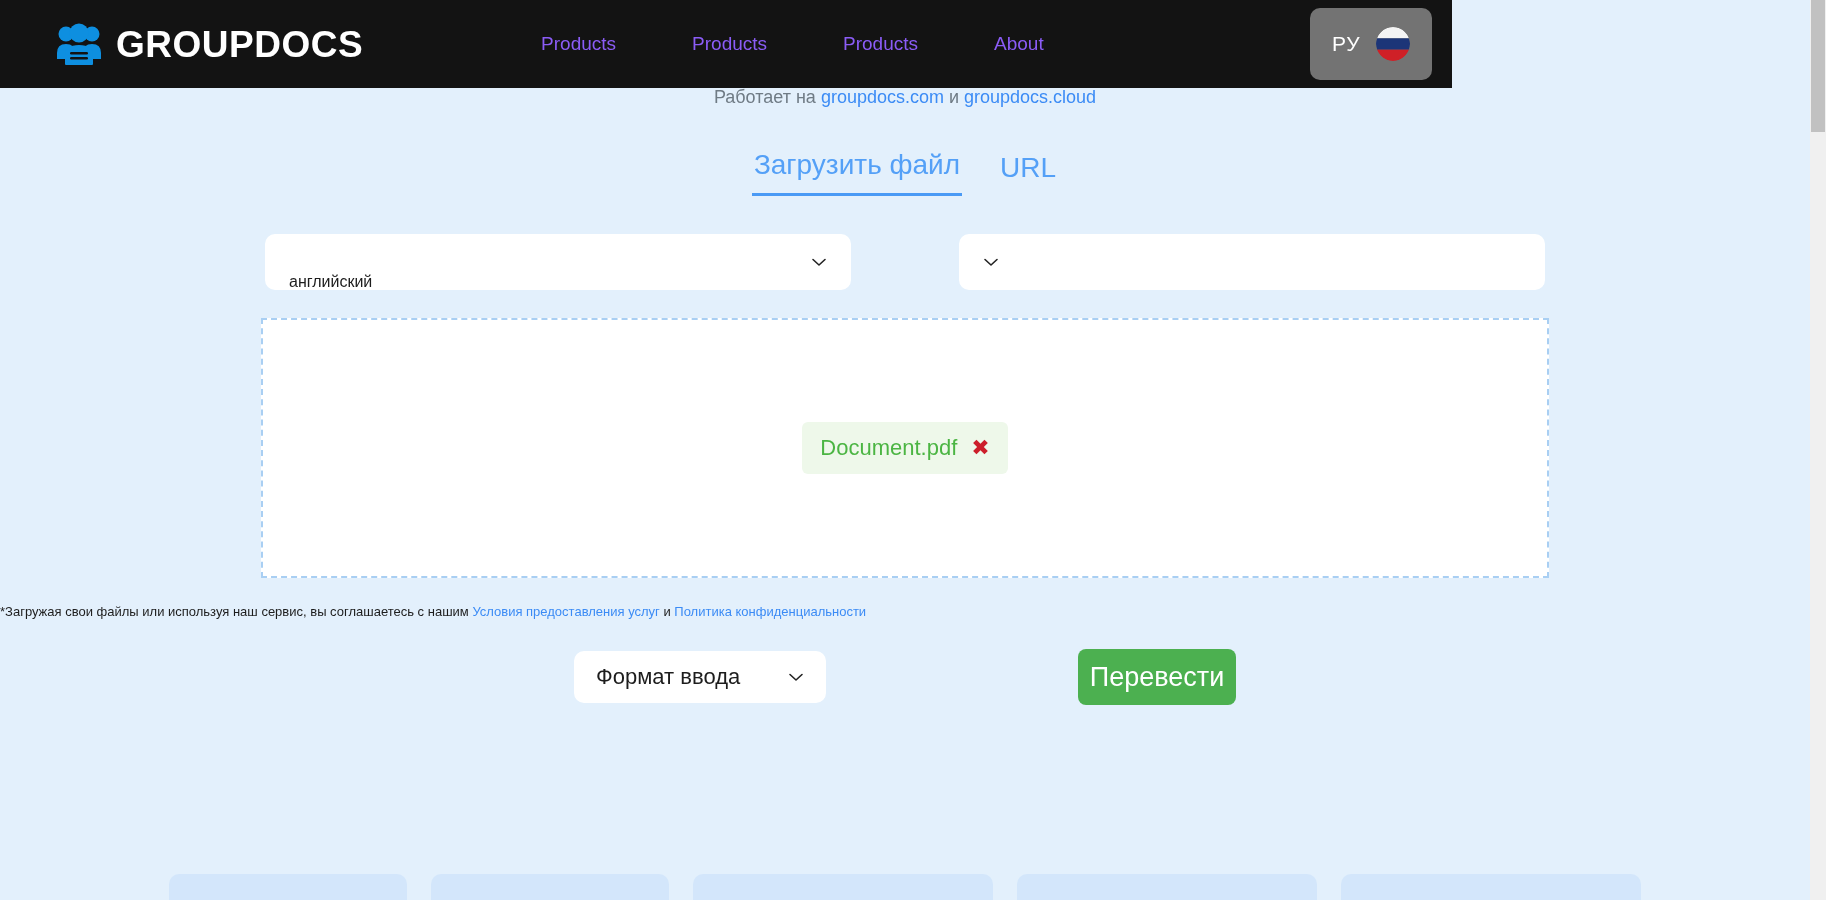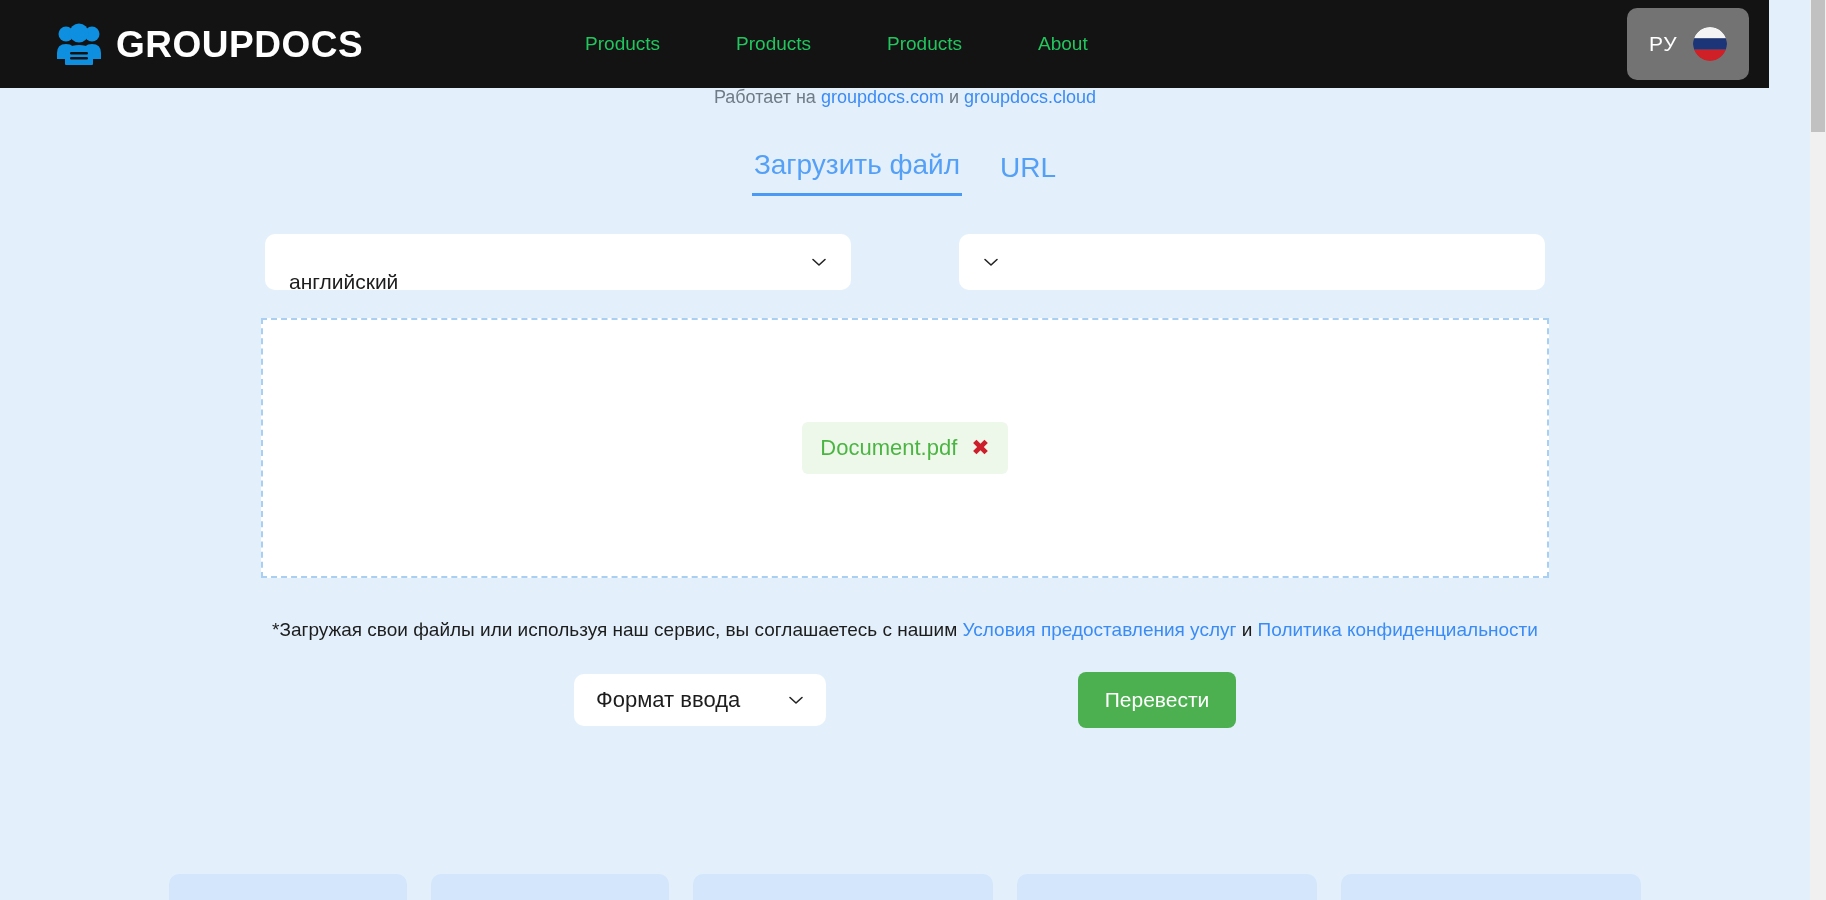--- a/index.html
+++ b/index.html
@@ -21,22 +21,21 @@
   }
 
   
   .header {
     position: relative;
     height: 88px;
     background: #131313;
     display: flex;
     align-items: center;
     padding: 0 0 0 56px;
-    width: 1769px;
-    gap: 44px;
+    width: 1452px;
   }
   .brand {
     display: flex;
     align-items: center;
     gap: 14px;
     cursor: pointer;
     flex: 0 0 auto;
   }
   .brand-icon { width: 46px; height: 42px; display: block; }
   .brand-text {
@@ -48,21 +47,21 @@
     white-space: nowrap;
   }
 
   .nav {
     display: flex;
     align-items: center;
     gap: 0;
     margin-left: 140px;
   }
   .nav-item {
-    color: #22c55e;
+    color: #8b5cf6;
     font-size: 19px;
     padding: 8px 38px;
     cursor: pointer;
     white-space: nowrap;
   }
 
   .lang-select {
     position: absolute;
     right: 20px;
     top: 8px;
@@ -157,21 +156,21 @@
     width: 586px;
     height: 56px;
     background: #ffffff;
     border-radius: 10px;
     display: flex;
     align-items: center;
     padding: 0 24px;
     cursor: pointer;
   }
   .select-value {
-    font-size: 21px;
+    font-size: 16px;
     color: #1d1d1d;
     flex: 1;
     white-space: nowrap;
     overflow: hidden;
     margin-top: 40px;
   }
   .chev {
     width: 16px; height: 16px;
     flex: 0 0 auto;
     display: block;
@@ -202,24 +201,24 @@
   }
   .file-remove {
     color: #cc1f2b;
     font-size: 22px;
     line-height: 1;
     cursor: pointer;
     font-weight: 700;
   }
 
   .terms {
-    text-align: center;
-    font-size: 19px;
+    text-align: left;
+    font-size: 13px;
     color: #1d1d1d;
-    margin-top: 41px;
+    margin-top: 26px;
     line-height: 1.2;
   }
   .terms a {
     color: #3b8bf5;
     text-decoration: none;
   }
 
   .actions {
     display: flex;
     justify-content: center;
@@ -242,21 +241,21 @@
     font-size: 22px;
     color: #1d1d1d;
     flex: 1;
     white-space: nowrap;
   }
   .translate-btn {
     width: 158px;
     height: 56px;
     background: #4cb050;
     color: #ffffff;
-    font-size: 21px;
+    font-size: 27px;
     border: none;
     border-radius: 8px;
     cursor: pointer;
     font-family: inherit;
   }
 
   .cards-row {
     position: absolute;
     left: 0; bottom: 0;
     width: 1810px;

